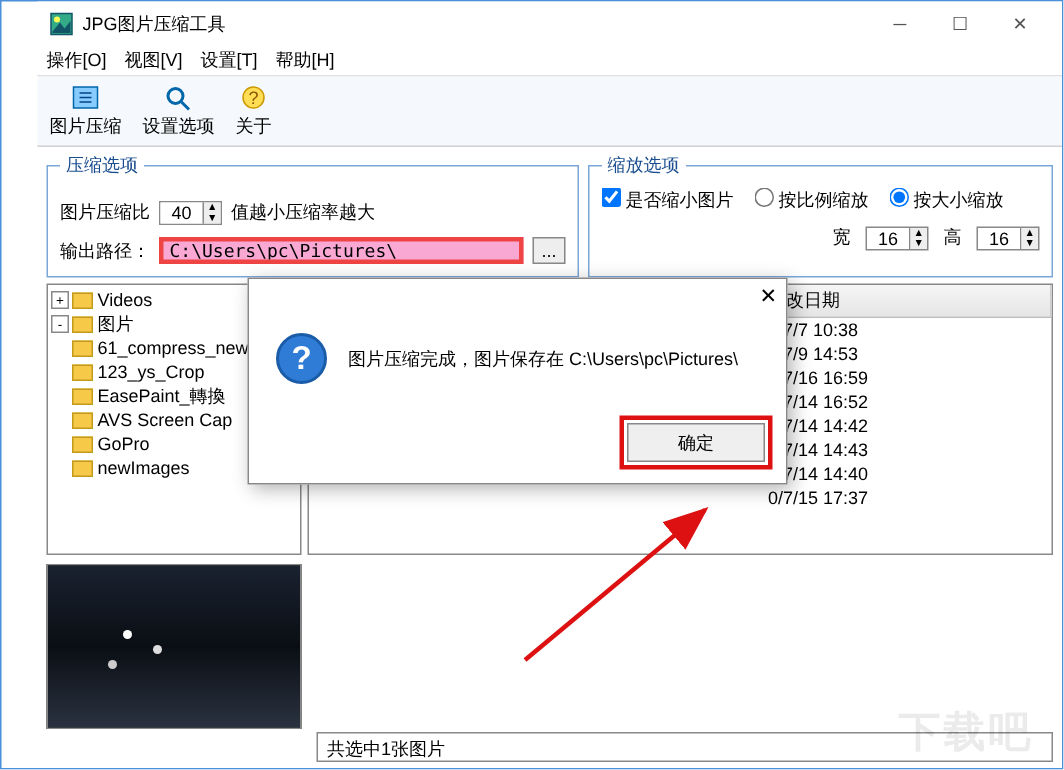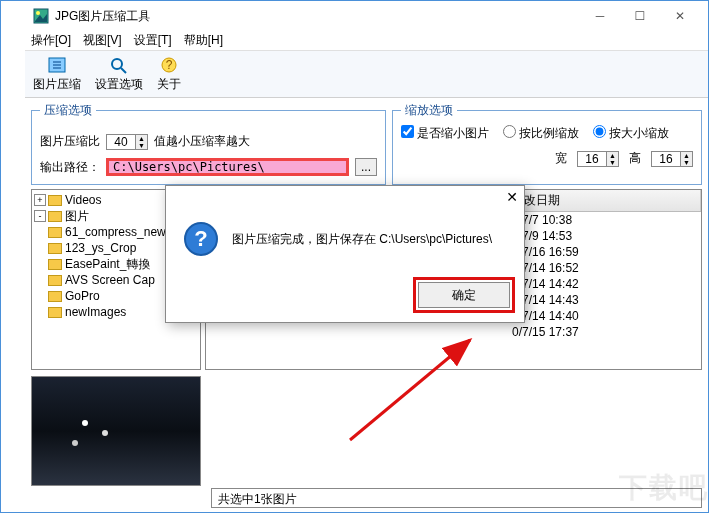--- a/index.html
+++ b/index.html
@@ -64,21 +64,21 @@
 .dialog { position: absolute; left: 165px; top: 185px; width: 360px; background: #fff; border: 1px solid #888; box-shadow: 3px 3px 12px rgba(0,0,0,.3); z-index: 10; }
 .dialog .dlg-title { height: 22px; display: flex; justify-content: flex-end; align-items: center; padding: 0 6px; }
 .dialog .dlg-close { font-size: 14px; cursor: pointer; }
 .dialog .dlg-body { display: flex; align-items: center; gap: 14px; padding: 14px 18px 20px; }
 .dialog .qicon { width: 34px; height: 34px; border-radius: 50%; background: #2e7cd6; color: #fff; display: flex; align-items: center; justify-content: center; font-size: 22px; font-weight: bold; border: 2px solid #1a5ca8; }
 .dialog .dlg-foot { display: flex; justify-content: flex-end; padding: 6px 14px 14px; }
 .ok-btn { width: 92px; height: 26px; border: 1px solid #888; background: #efefef; outline: 3px solid #d11; outline-offset: 2px; }
 
 .arrow-svg { position: absolute; left: 340px; top: 330px; z-index: 20; pointer-events: none; }
 
-.watermark { position: absolute; right: 0; bottom: 6px; font-size: 28px; color: rgba(0,0,0,.08); font-weight: bold; letter-spacing: 2px; pointer-events:none; }
+.watermark { position: absolute; right: 20px; bottom: 6px; font-size: 28px; color: rgba(0,0,0,.08); font-weight: bold; letter-spacing: 2px; pointer-events:none; }
 </style>
 </head>
 <body>
 
 <div class="window">
   <div class="titlebar">
     <span class="app-icon">
       <svg width="16" height="16">
           <rect x="1" y="1" width="14" height="14" fill="#3a8" stroke="#156"></rect>
           <circle cx="5" cy="5" r="2" fill="#ff5"></circle>

